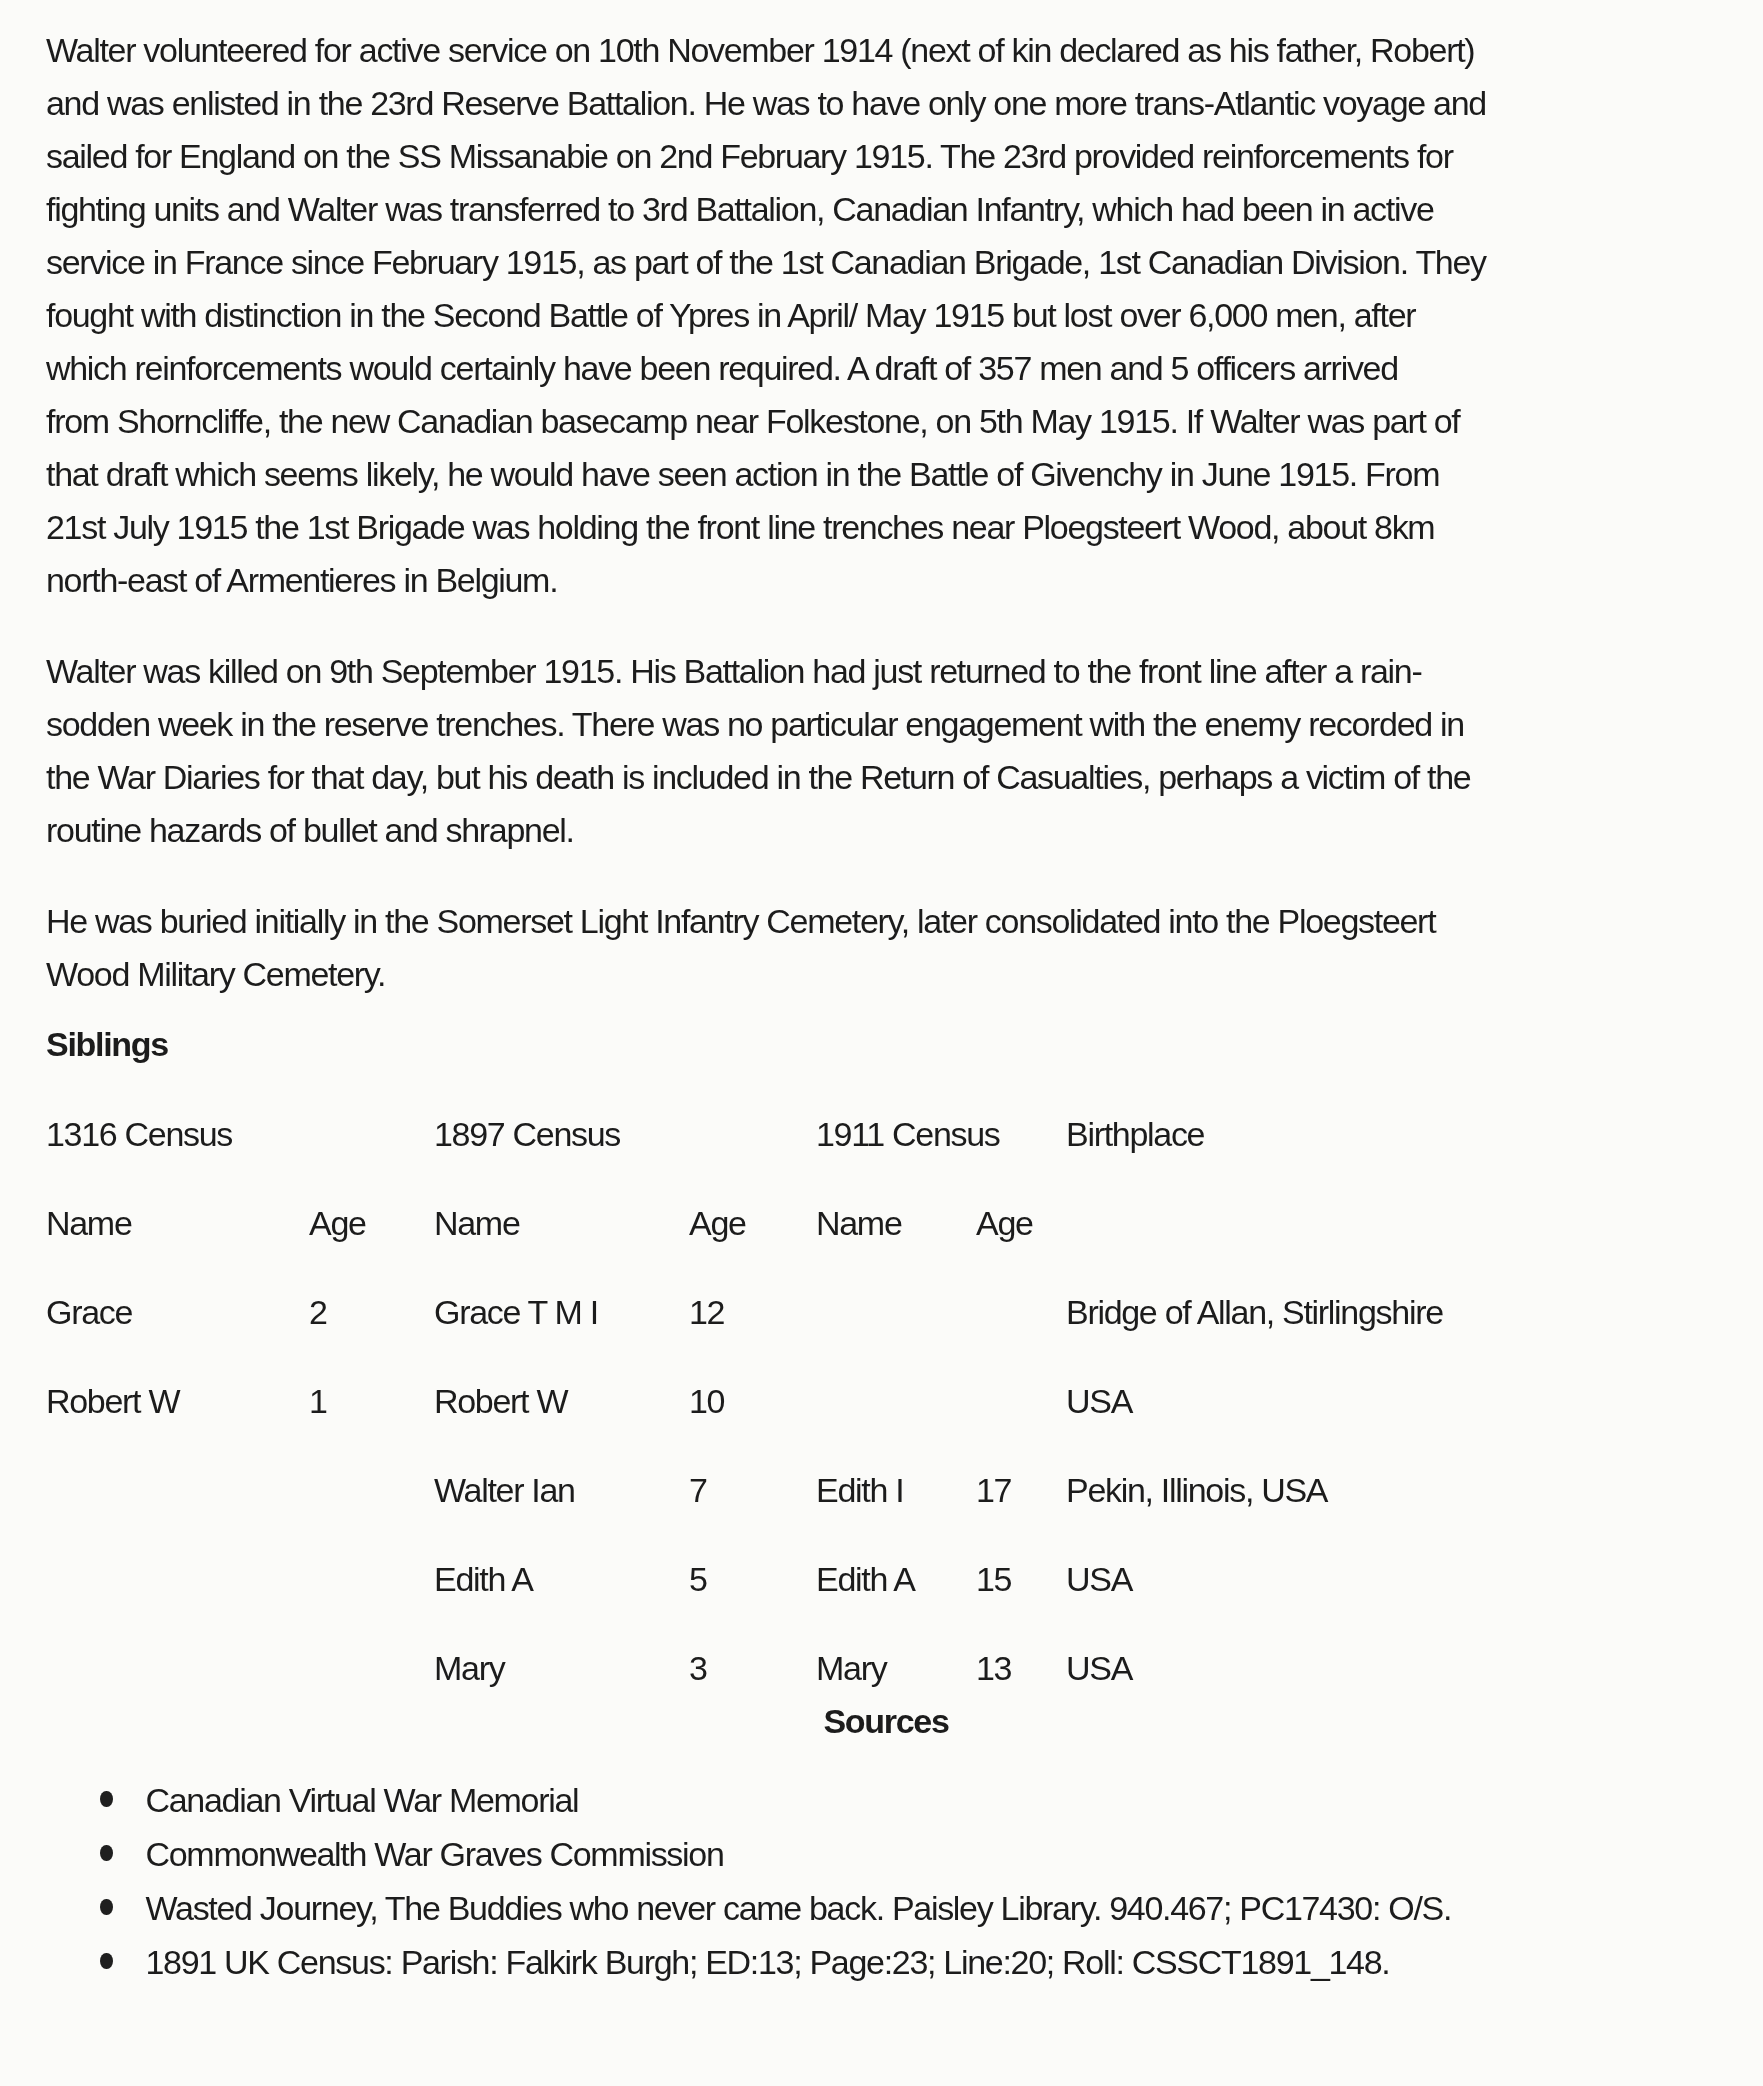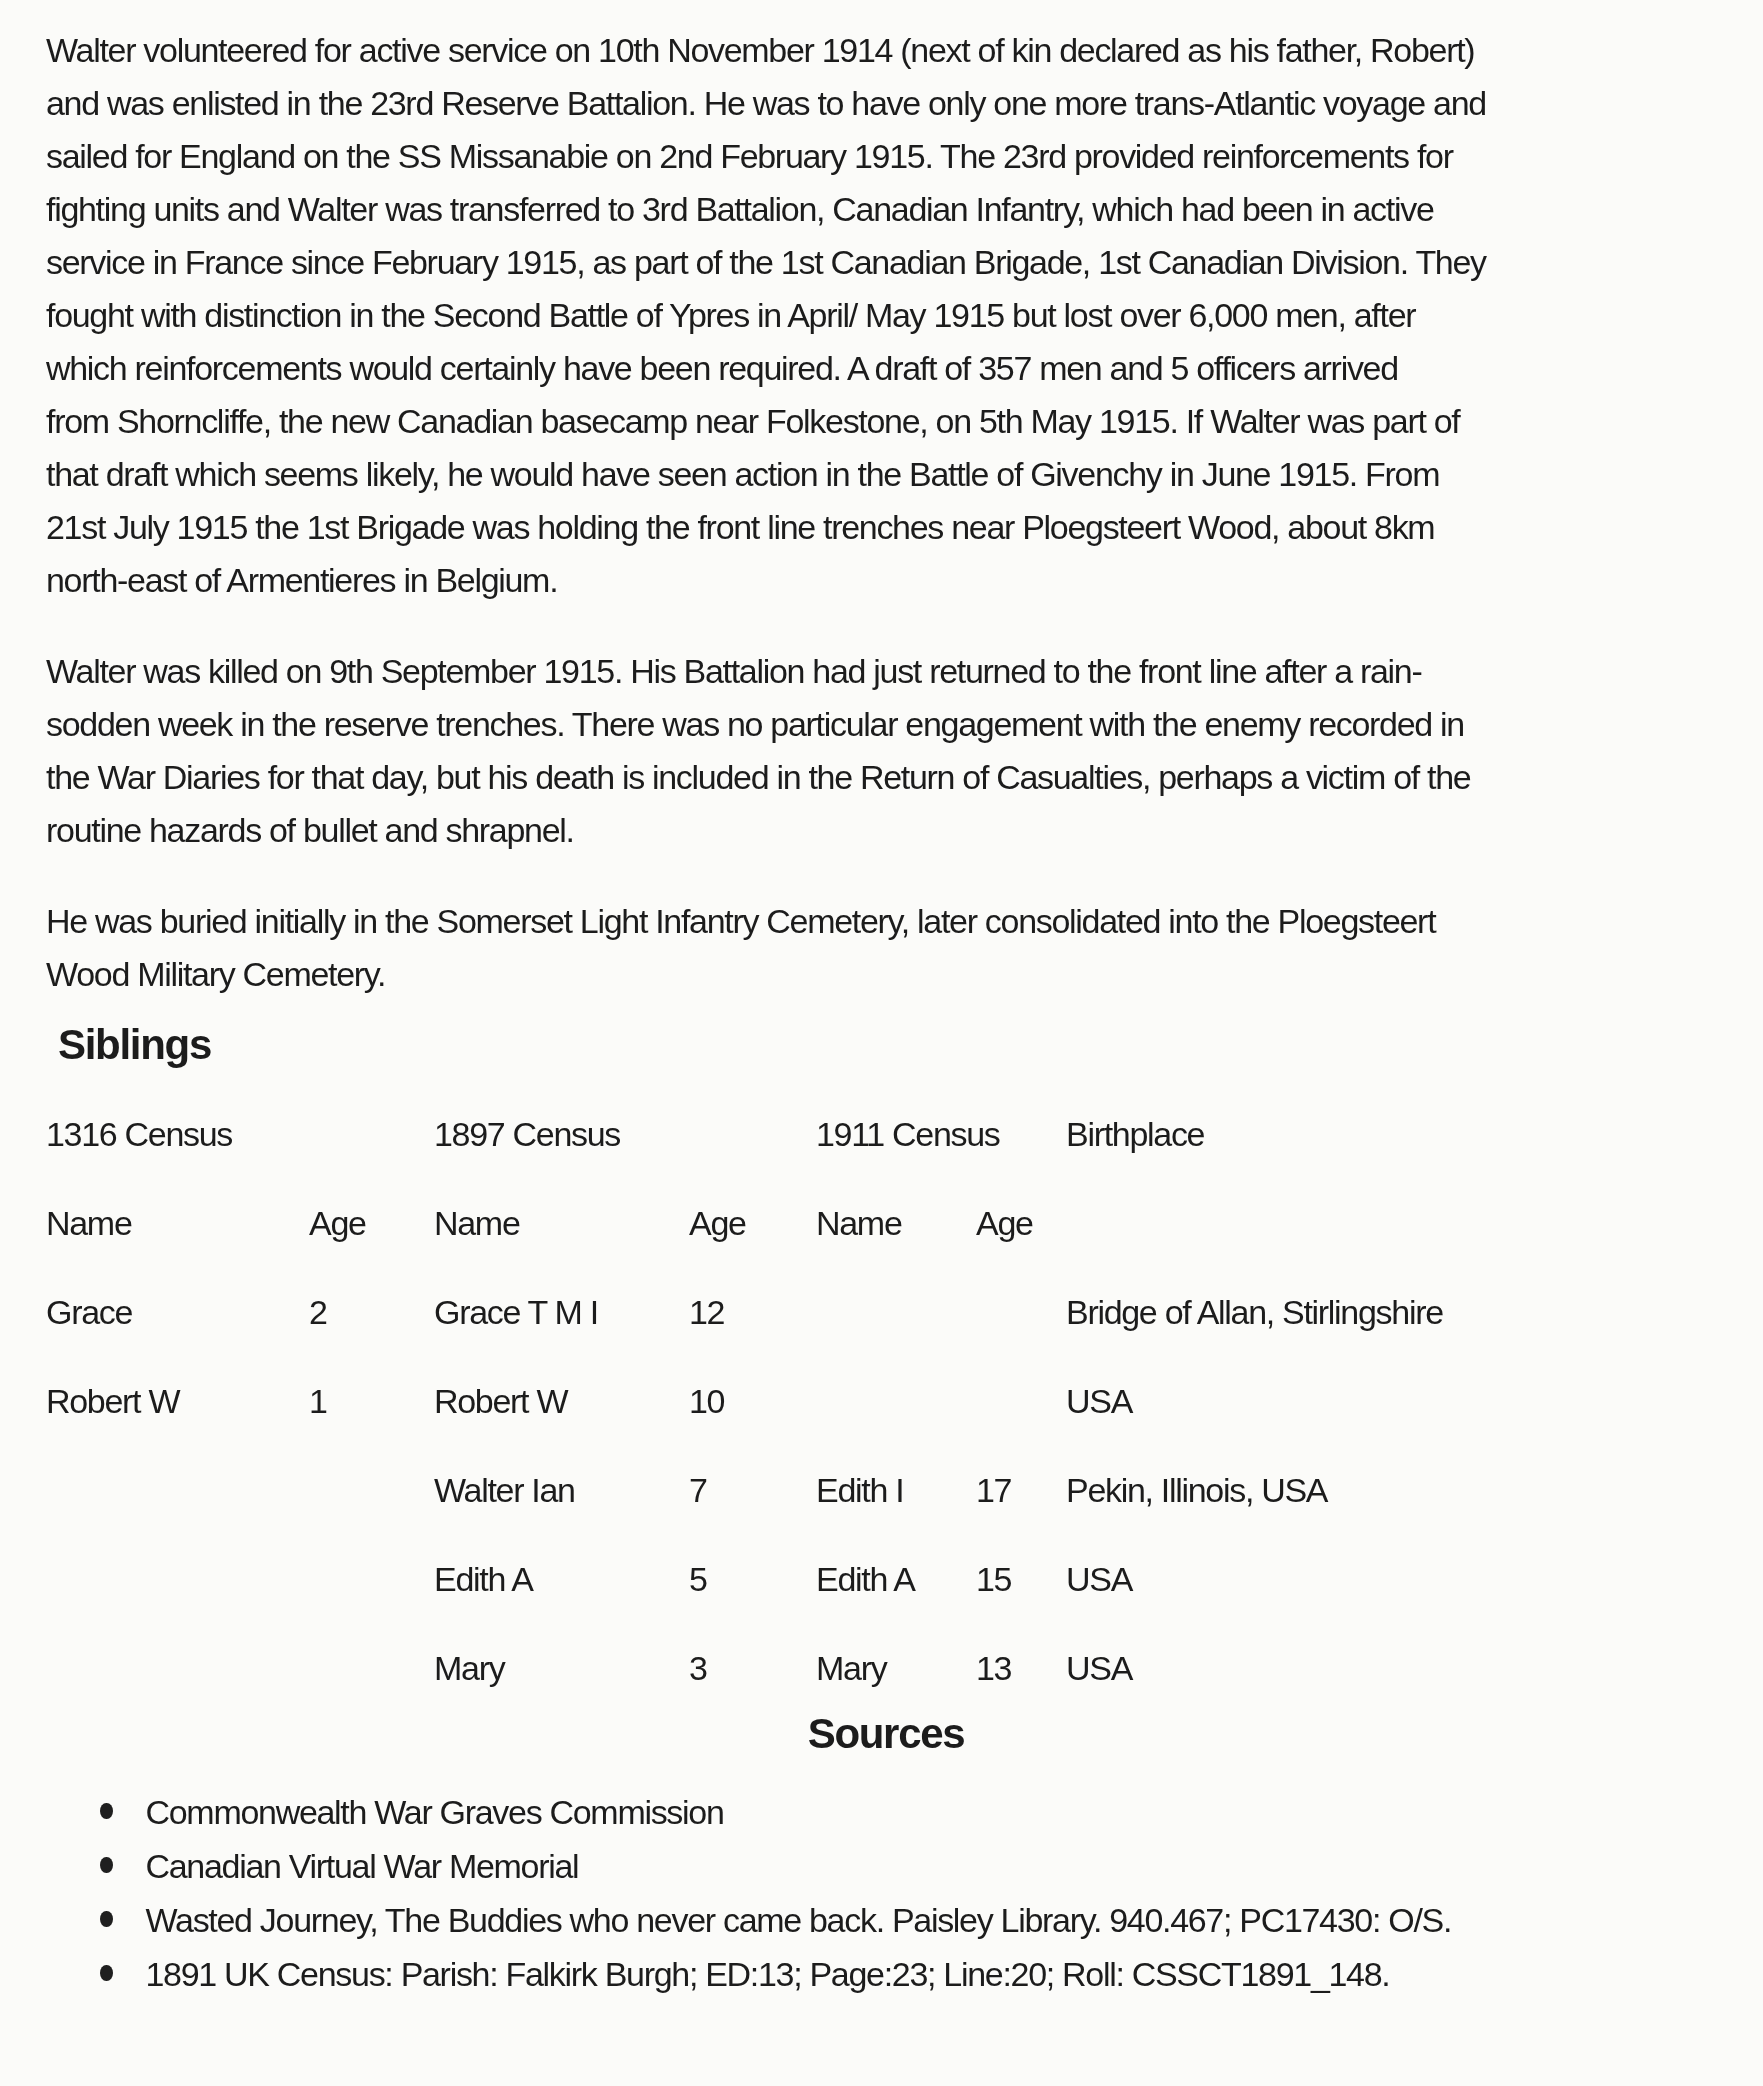--- a/index.html
+++ b/index.html
@@ -18,24 +18,24 @@
     padding: 24px 38px 0 46px;
     box-sizing: border-box;
   }
   .par {
     margin: 0 0 38px 0;
     white-space: pre-line;
   }
   .par.p2 { margin-bottom: 38px; }
   .par.p3 { margin-bottom: 17px; }
   h2.heading {
-    font-size: 42px;
+    font-size: 34px;
     line-height: 53px;
     font-weight: bold;
-    margin: 12px;
+    margin: 0;
   }
   
   .sib-table {
     display: grid;
     grid-template-columns: 263px 125px 255px 127px 127px 123px 1fr;
     grid-auto-rows: 53px;
     row-gap: 36px;
     margin-top: 37px;
     white-space: nowrap;
   }
@@ -149,25 +149,25 @@
     <div class="cell">Mary</div>
     <div class="cell age-1911">13</div>
     <div class="cell">USA</div>
   </div>
 
   <h2 class="heading sources-heading">Sources</h2>
 
   <div class="src-list">
     <div class="src-item">
       <span class="bullet"></span>
-      <span class="src-text">Commonwealth War Graves Commission</span>
+      <span class="src-text">Canadian Virtual War Memorial</span>
     </div>
     <div class="src-item">
       <span class="bullet"></span>
-      <span class="src-text">Canadian Virtual War Memorial</span>
+      <span class="src-text">Commonwealth War Graves Commission</span>
     </div>
     <div class="src-item">
       <span class="bullet"></span>
       <span class="src-text">Wasted Journey, The Buddies who never came back. Paisley Library. 940.467; PC17430: O/S.</span>
     </div>
     <div class="src-item">
       <span class="bullet"></span>
       <span class="src-text">1891 UK Census: Parish: Falkirk Burgh; ED:13; Page:23; Line:20; Roll: CSSCT1891_148.</span>
     </div>
 

